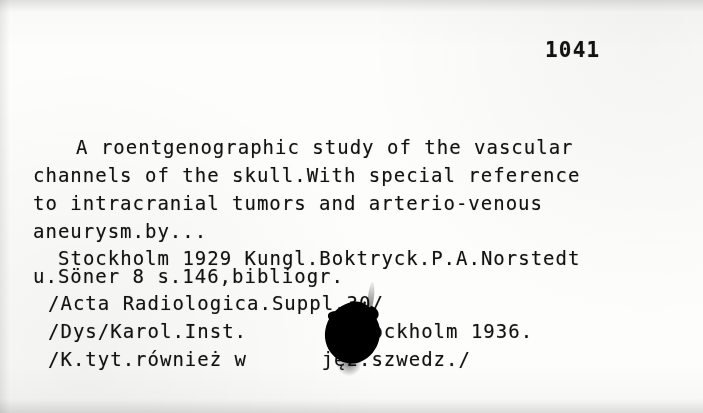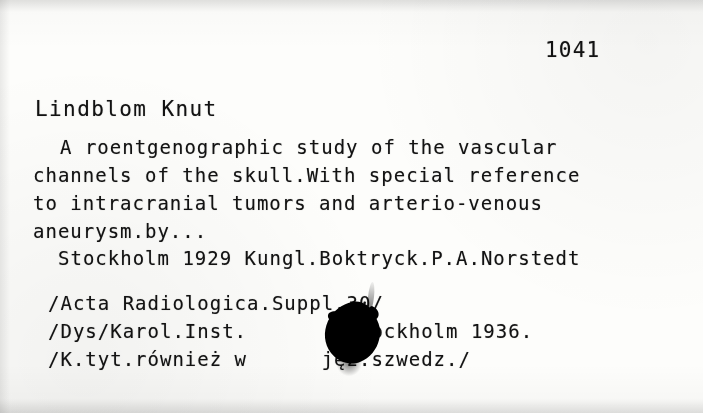--- a/index.html
+++ b/index.html
@@ -57,26 +57,26 @@
     position: absolute;
     color: #121212;
     font-size: 19px;
     letter-spacing: 1.0px;
     white-space: pre;
     line-height: 1.0;
     text-shadow: 0 0 1px rgba(0,0,0,0.35);
   }
 
   
-  #callnum-main { left: 545px; top: 40px; font-size: 21px; letter-spacing: 1.2px; }
+  #callnum-main { left: 545px; top: 40px; font-size: 21px; letter-spacing: 1.2px; font-weight: bold; }
   #callnum-sub  { left: 466px; top: 73px; font-size: 20px; letter-spacing: 1.2px; }
 
   #author       { left: 35px;  top: 99px;  font-size: 21px; letter-spacing: 1.4px; }
 
-  #title-1      { left: 60px;  top: 138px; }
+  #title-1      { left: 76px;  top: 138px; }
   #title-2      { left: 33px;  top: 166px; }
   #title-3      { left: 33px;  top: 194px; }
   #title-4      { left: 33px;  top: 222px; text-align: right; }
 
   #imprint-1    { left: 58px;  top: 249px; }
   #imprint-2    { left: 33px;  top: 267px; }
 
   #series       { left: 48px;  top: 294px; }
   #note-1       { left: 48px;  top: 322px; }
   #note-2       { left: 48px;  top: 350px; }
@@ -116,28 +116,28 @@
 <body>
 
 <div class="card">
 
   <div class="edge-top"></div>
   <div class="edge-left"></div>
   <div class="edge-bottom"></div>
 
   <div class="txt" id="callnum-main">1041</div>
 
-  <div class="txt" id="author">Lindblom Knut</div>
 
   <div class="txt" id="title-1">A roentgenographic study of the vascular</div>
   <div class="txt" id="title-3">to intracranial tumors and arterio-venous</div>
   <div class="txt" id="title-2">channels of the skull.With special reference</div>
   <div class="txt" id="title-4">aneurysm.by...</div>
 
   <div class="txt" id="imprint-1">Stockholm 1929 Kungl.Boktryck.P.A.Norstedt</div>
+  <div class="txt" id="imprint-2">u.Söner 8 s.146,bibliogr.</div>
 
   <div class="txt" id="series">/Acta Radiologica.Suppl.30/</div>
   <div class="txt" id="note-1">/Dys/Karol.Inst.        Stockholm 1936.</div>
   <div class="txt" id="note-2">/K.tyt.również w      jęz.szwedz./</div>
 
   <div class="blot-tail"></div>
   <div class="blot">
     <svg width="66" height="68" viewBox="0 0 66 68" xmlns="http://www.w3.org/2000/svg">
       <path d="M30 2 C40 0 48 6 52 14 C57 23 60 30 57 40 C55 49 48 58 38 62 C28 66 16 62 9 53 C2 44 1 32 6 21 C11 11 20 4 30 2 Z" fill="#000000"></path>
       <path d="M50 6 C55 8 58 13 56 17 C54 21 48 20 46 16 C44 12 46 7 50 6 Z" fill="#000000"></path>

